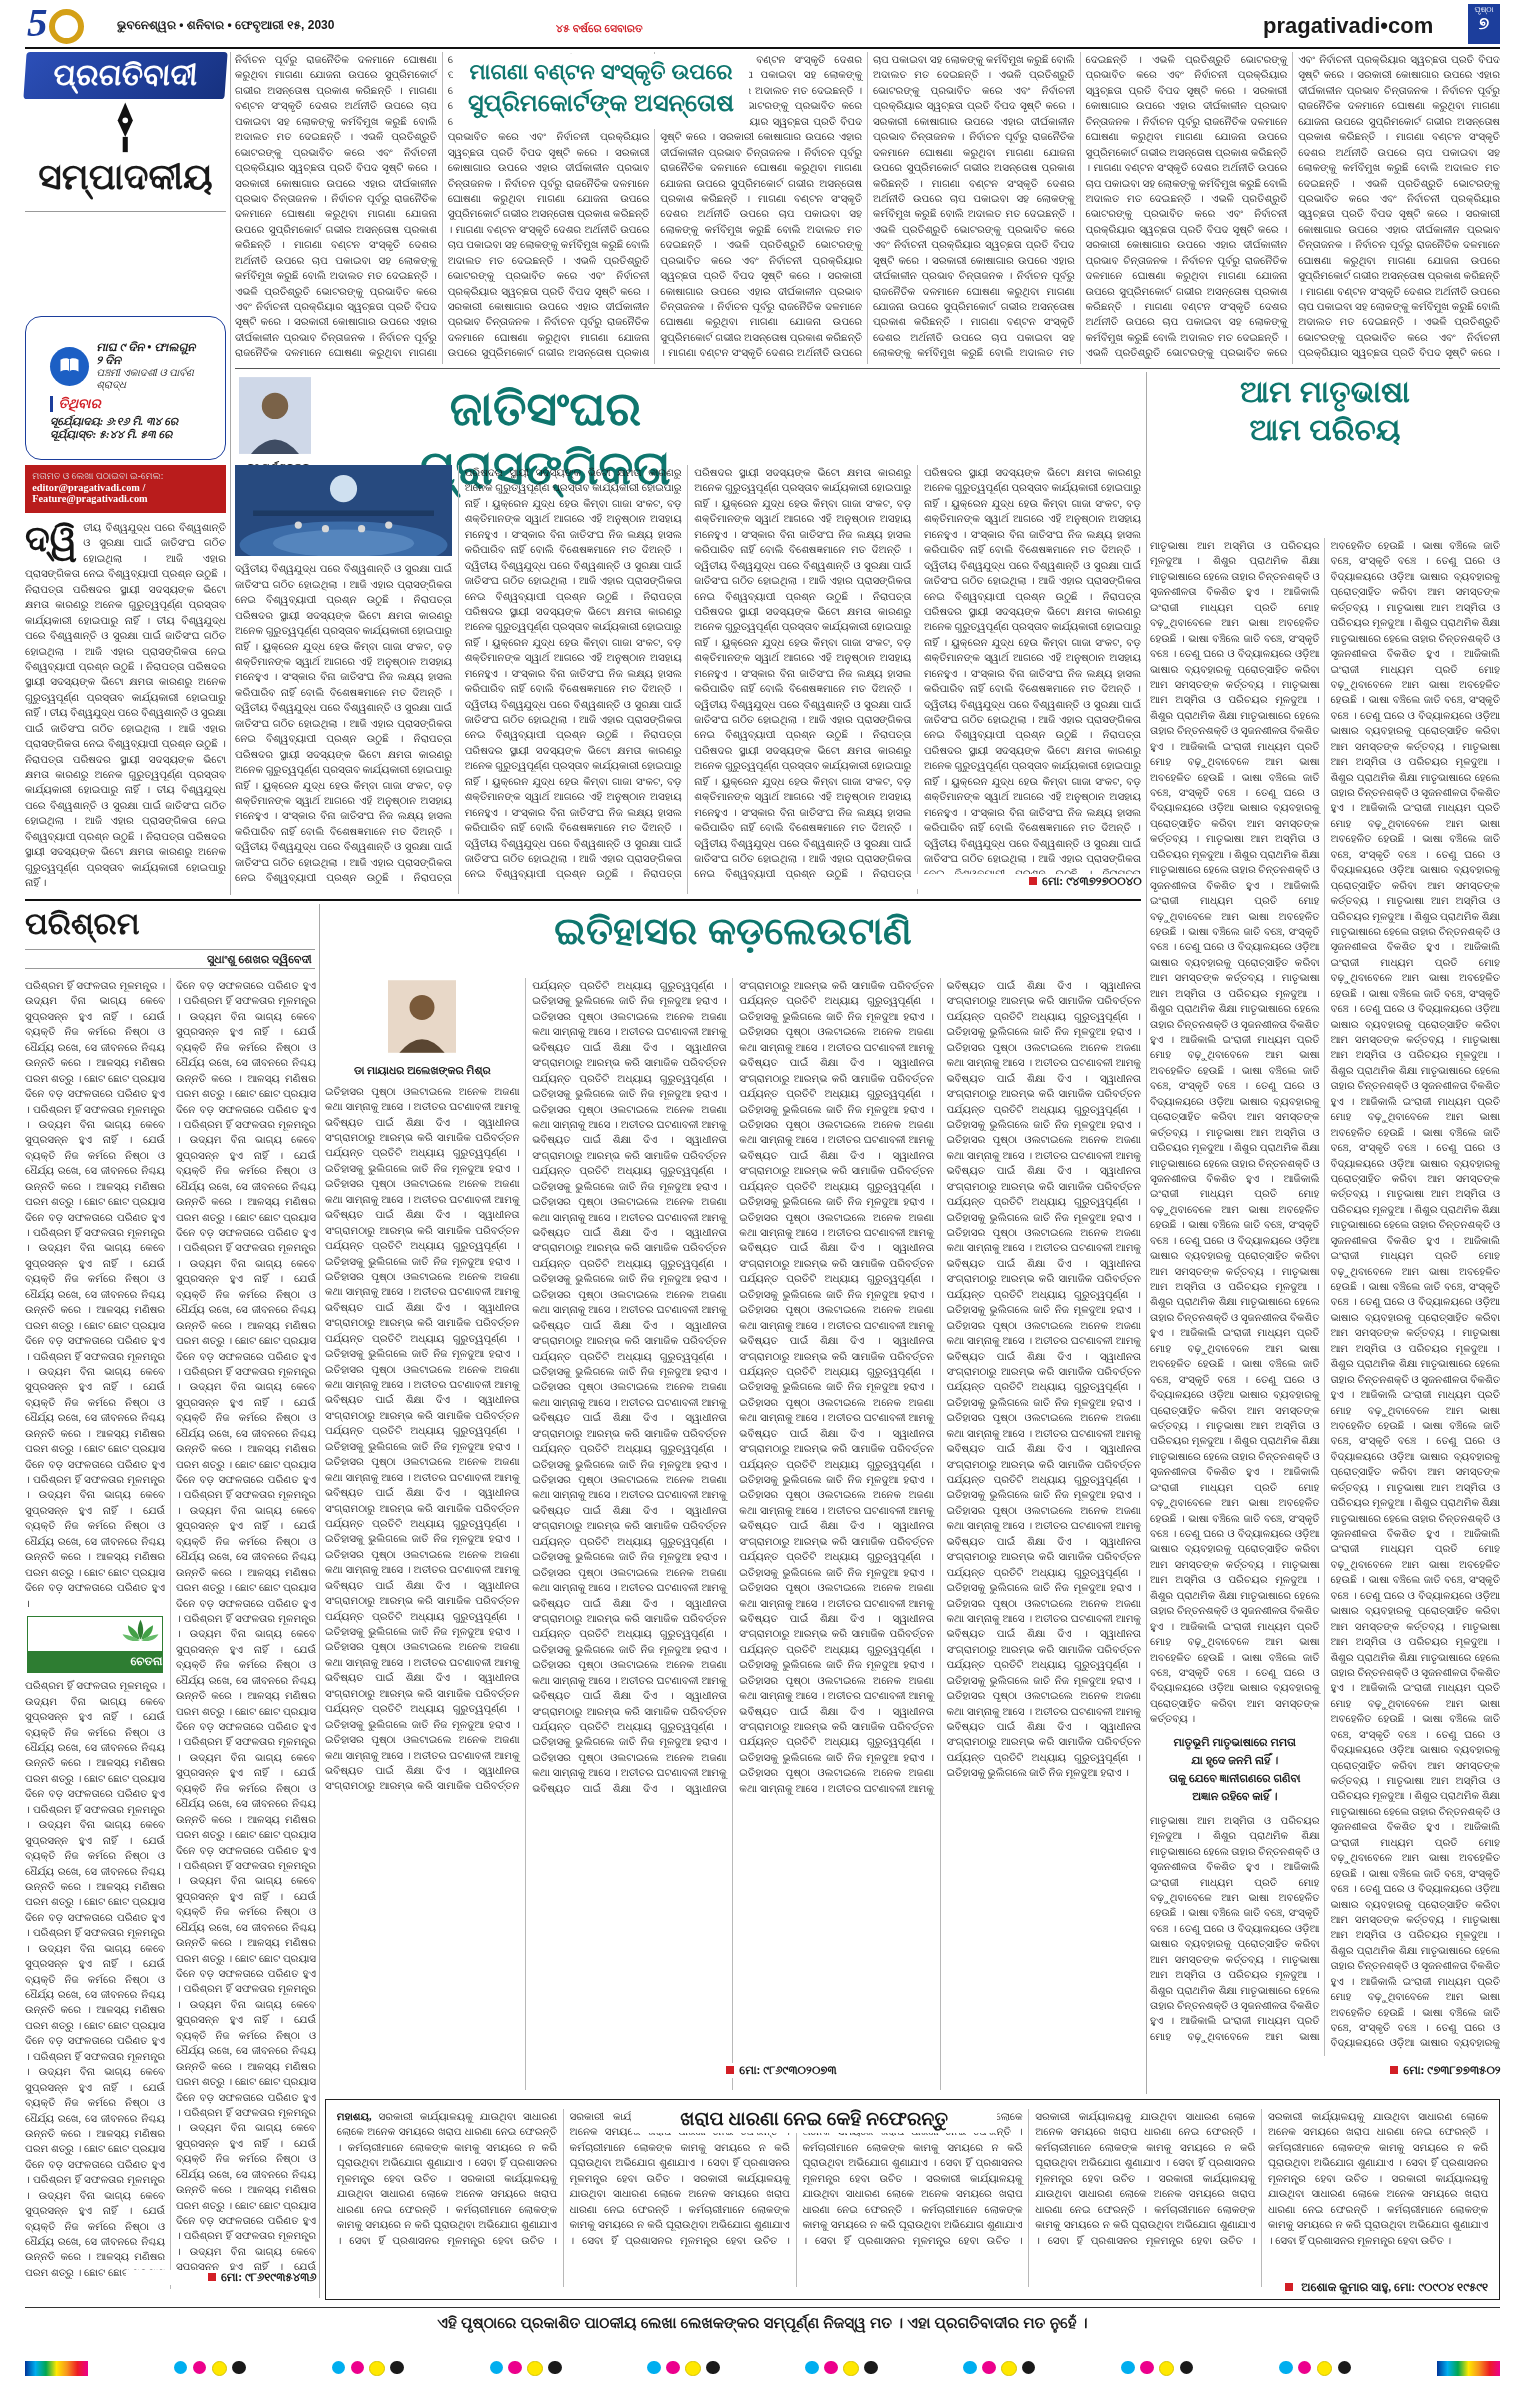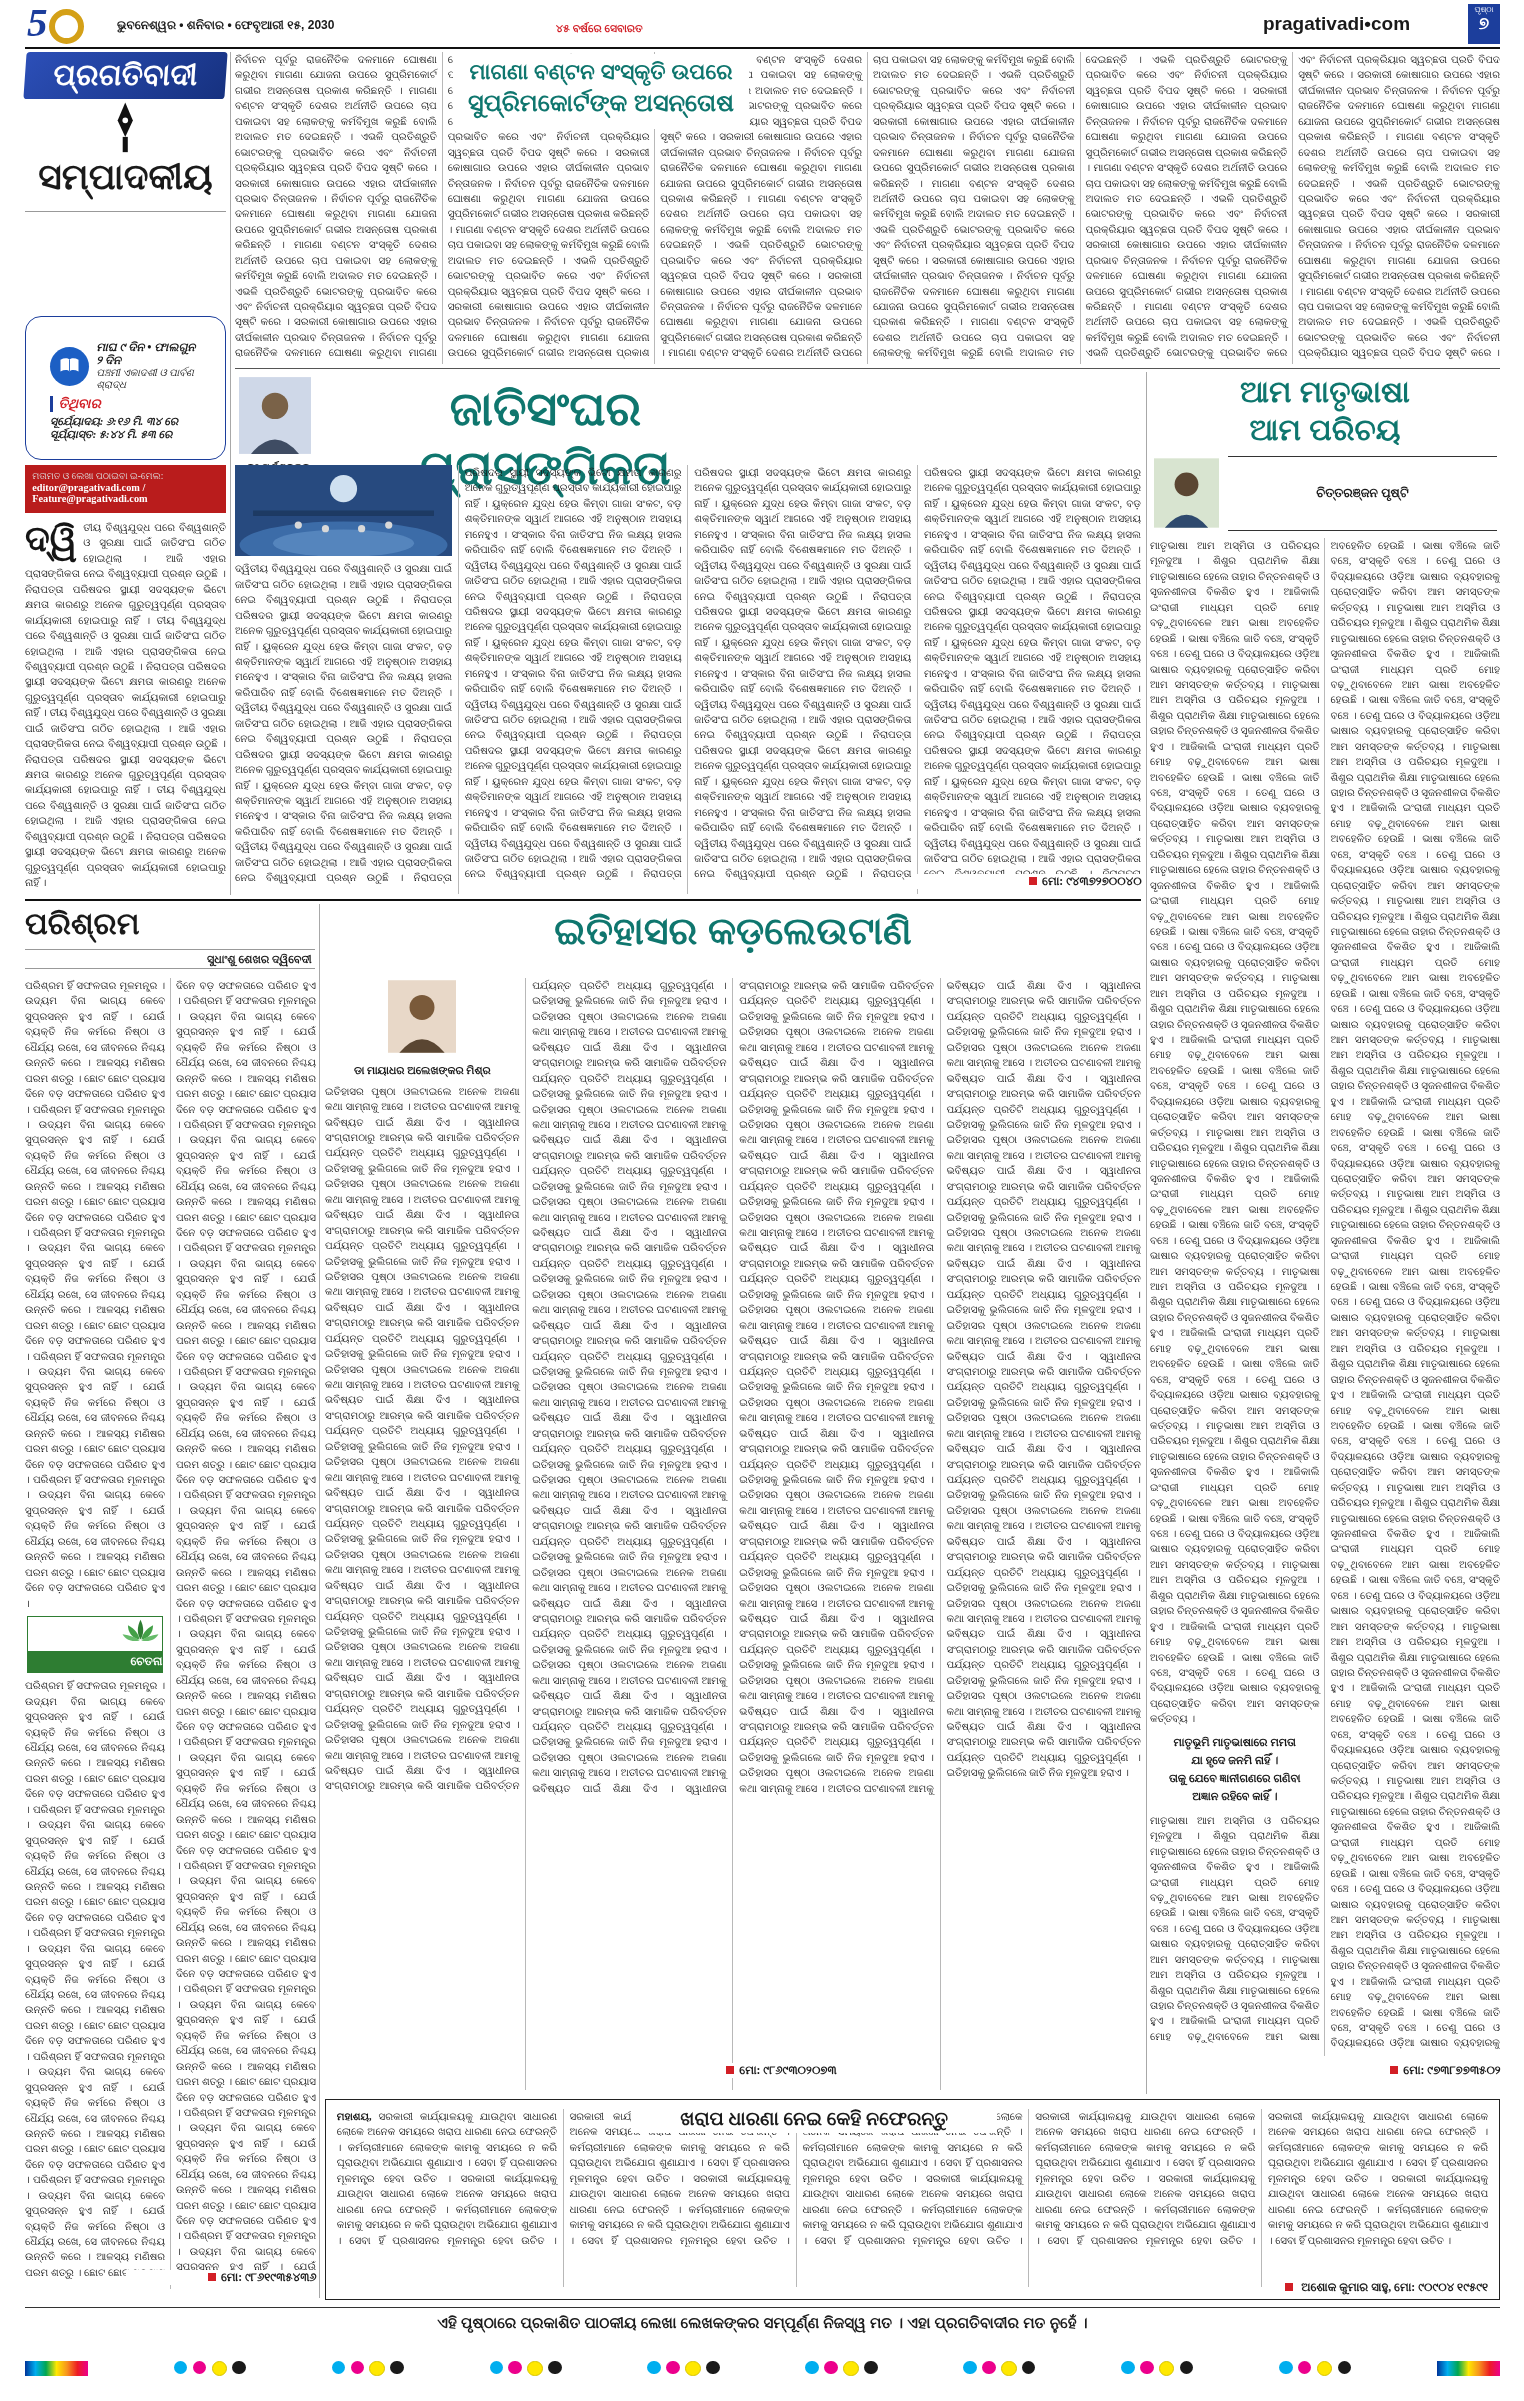--- a/index.html
+++ b/index.html
@@ -67,21 +67,21 @@
 <body>
 
 <div class="page">
 
   <div class="abs jub" style="left:27px;top:1.8px;">
     <span class="five">5</span>
     <span class="zero"></span>
   </div>
   <div class="abs sans" style="left:117px;top:18px;font-size:12px;font-weight:bold;">ଭୁବନେଶ୍ୱର • ଶନିବାର • ଫେବୃଆରୀ ୧୫, 2030</div>
   <div class="abs sans" style="left:556px;top:21.5px;font-size:10.8px;font-weight:bold;color:#d21f26;">୪୫ ବର୍ଷରେ ସେବାରତ</div>
-  <div class="abs sans" style="left:1263px;top:12.6px;font-size:19px;font-weight:bold;">pragativadi•com</div>
+  <div class="abs sans" style="left:1263px;top:12.6px;font-size:22px;font-weight:bold;">pragativadi•com</div>
   <div class="abs pagebox sans" style="left:1468px;top:3.6px;width:32px;height:38px;">
     <div style="font-size:8px;">ପୃଷ୍ଠା</div>
     <div style="font-size:17px;font-weight:bold;">୭</div>
   </div>
   <div class="abs rule-h" style="left:25px;top:47px;width:1475px;height:1.8px;background:#111;"></div>
 
   <div class="abs masthead sans" style="left:25px;top:52px;width:201px;height:47px;">
     <span>ପ୍ରଗତିବାଦୀ</span>
   </div>
 
@@ -211,28 +211,20 @@
     </div>
   </div>
 
   <div class="abs rule-v" style="left:1146px;top:372px;width:0.9px;height:1722px;"></div>
 
   <div class="abs headline sans" style="left:1150px;top:373px;width:350px;text-align:center;font-size:30px;line-height:1.25;">
     <div>ଆମ ମାତୃଭାଷା</div>
     <div>ଆମ ପରିଚୟ</div>
   </div>
 
-  <div class="abs" style="left:1154px;top:456px;width:343px;height:75px;display:flex;gap:9px;">
-    <svg width="65" height="74" viewBox="0 0 60 64" style="flex:0 0 65px;">
-      <rect width="60" height="64" fill="#d8e4d0"></rect>
-      <circle cx="30" cy="24" r="11" fill="#5a4632"></circle>
-      <path d="M10 64 Q30 40 50 64 Z" fill="#2f4a6e"></path>
-    </svg>
-    <div class="namebar" style="flex:1;">ଚିତ୍ତରଞ୍ଜନ ପୃଷ୍ଟି</div>
-  </div>
 
   <div class="abs bodytext cols2" style="left:1150px;top:538px;width:350px;height:1518px;">
     <span>ମାତୃଭାଷା ଆମ ଅସ୍ମିତା ଓ ପରିଚୟର ମୂଳଦୁଆ । ଶିଶୁର ପ୍ରାଥମିକ ଶିକ୍ଷା ମାତୃଭାଷାରେ ହେଲେ ତାହାର ଚିନ୍ତନଶକ୍ତି ଓ ସୃଜନଶୀଳତା ବିକଶିତ ହୁଏ । ଆଜିକାଲି ଇଂରାଜୀ ମାଧ୍ୟମ ପ୍ରତି ମୋହ ବଢ଼ୁଥିବାବେଳେ ଆମ ଭାଷା ଅବହେଳିତ ହେଉଛି । ଭାଷା ବଞ୍ଚିଲେ ଜାତି ବଞ୍ଚେ, ସଂସ୍କୃତି ବଞ୍ଚେ । ତେଣୁ ଘରେ ଓ ବିଦ୍ୟାଳୟରେ ଓଡ଼ିଆ ଭାଷାର ବ୍ୟବହାରକୁ ପ୍ରୋତ୍ସାହିତ କରିବା ଆମ ସମସ୍ତଙ୍କ କର୍ତ୍ତବ୍ୟ । ମାତୃଭାଷା ଆମ ଅସ୍ମିତା ଓ ପରିଚୟର ମୂଳଦୁଆ । ଶିଶୁର ପ୍ରାଥମିକ ଶିକ୍ଷା ମାତୃଭାଷାରେ ହେଲେ ତାହାର ଚିନ୍ତନଶକ୍ତି ଓ ସୃଜନଶୀଳତା ବିକଶିତ ହୁଏ । ଆଜିକାଲି ଇଂରାଜୀ ମାଧ୍ୟମ ପ୍ରତି ମୋହ ବଢ଼ୁଥିବାବେଳେ ଆମ ଭାଷା ଅବହେଳିତ ହେଉଛି । ଭାଷା ବଞ୍ଚିଲେ ଜାତି ବଞ୍ଚେ, ସଂସ୍କୃତି ବଞ୍ଚେ । ତେଣୁ ଘରେ ଓ ବିଦ୍ୟାଳୟରେ ଓଡ଼ିଆ ଭାଷାର ବ୍ୟବହାରକୁ ପ୍ରୋତ୍ସାହିତ କରିବା ଆମ ସମସ୍ତଙ୍କ କର୍ତ୍ତବ୍ୟ । ମାତୃଭାଷା ଆମ ଅସ୍ମିତା ଓ ପରିଚୟର ମୂଳଦୁଆ । ଶିଶୁର ପ୍ରାଥମିକ ଶିକ୍ଷା ମାତୃଭାଷାରେ ହେଲେ ତାହାର ଚିନ୍ତନଶକ୍ତି ଓ ସୃଜନଶୀଳତା ବିକଶିତ ହୁଏ । ଆଜିକାଲି ଇଂରାଜୀ ମାଧ୍ୟମ ପ୍ରତି ମୋହ ବଢ଼ୁଥିବାବେଳେ ଆମ ଭାଷା ଅବହେଳିତ ହେଉଛି । ଭାଷା ବଞ୍ଚିଲେ ଜାତି ବଞ୍ଚେ, ସଂସ୍କୃତି ବଞ୍ଚେ । ତେଣୁ ଘରେ ଓ ବିଦ୍ୟାଳୟରେ ଓଡ଼ିଆ ଭାଷାର ବ୍ୟବହାରକୁ ପ୍ରୋତ୍ସାହିତ କରିବା ଆମ ସମସ୍ତଙ୍କ କର୍ତ୍ତବ୍ୟ । ମାତୃଭାଷା ଆମ ଅସ୍ମିତା ଓ ପରିଚୟର ମୂଳଦୁଆ । ଶିଶୁର ପ୍ରାଥମିକ ଶିକ୍ଷା ମାତୃଭାଷାରେ ହେଲେ ତାହାର ଚିନ୍ତନଶକ୍ତି ଓ ସୃଜନଶୀଳତା ବିକଶିତ ହୁଏ । ଆଜିକାଲି ଇଂରାଜୀ ମାଧ୍ୟମ ପ୍ରତି ମୋହ ବଢ଼ୁଥିବାବେଳେ ଆମ ଭାଷା ଅବହେଳିତ ହେଉଛି । ଭାଷା ବଞ୍ଚିଲେ ଜାତି ବଞ୍ଚେ, ସଂସ୍କୃତି ବଞ୍ଚେ । ତେଣୁ ଘରେ ଓ ବିଦ୍ୟାଳୟରେ ଓଡ଼ିଆ ଭାଷାର ବ୍ୟବହାରକୁ ପ୍ରୋତ୍ସାହିତ କରିବା ଆମ ସମସ୍ତଙ୍କ କର୍ତ୍ତବ୍ୟ । ମାତୃଭାଷା ଆମ ଅସ୍ମିତା ଓ ପରିଚୟର ମୂଳଦୁଆ । ଶିଶୁର ପ୍ରାଥମିକ ଶିକ୍ଷା ମାତୃଭାଷାରେ ହେଲେ ତାହାର ଚିନ୍ତନଶକ୍ତି ଓ ସୃଜନଶୀଳତା ବିକଶିତ ହୁଏ । ଆଜିକାଲି ଇଂରାଜୀ ମାଧ୍ୟମ ପ୍ରତି ମୋହ ବଢ଼ୁଥିବାବେଳେ ଆମ ଭାଷା ଅବହେଳିତ ହେଉଛି । ଭାଷା ବଞ୍ଚିଲେ ଜାତି ବଞ୍ଚେ, ସଂସ୍କୃତି ବଞ୍ଚେ । ତେଣୁ ଘରେ ଓ ବିଦ୍ୟାଳୟରେ ଓଡ଼ିଆ ଭାଷାର ବ୍ୟବହାରକୁ ପ୍ରୋତ୍ସାହିତ କରିବା ଆମ ସମସ୍ତଙ୍କ କର୍ତ୍ତବ୍ୟ । ମାତୃଭାଷା ଆମ ଅସ୍ମିତା ଓ ପରିଚୟର ମୂଳଦୁଆ । ଶିଶୁର ପ୍ରାଥମିକ ଶିକ୍ଷା ମାତୃଭାଷାରେ ହେଲେ ତାହାର ଚିନ୍ତନଶକ୍ତି ଓ ସୃଜନଶୀଳତା ବିକଶିତ ହୁଏ । ଆଜିକାଲି ଇଂରାଜୀ ମାଧ୍ୟମ ପ୍ରତି ମୋହ ବଢ଼ୁଥିବାବେଳେ ଆମ ଭାଷା ଅବହେଳିତ ହେଉଛି । ଭାଷା ବଞ୍ଚିଲେ ଜାତି ବଞ୍ଚେ, ସଂସ୍କୃତି ବଞ୍ଚେ । ତେଣୁ ଘରେ ଓ ବିଦ୍ୟାଳୟରେ ଓଡ଼ିଆ ଭାଷାର ବ୍ୟବହାରକୁ ପ୍ରୋତ୍ସାହିତ କରିବା ଆମ ସମସ୍ତଙ୍କ କର୍ତ୍ତବ୍ୟ । ମାତୃଭାଷା ଆମ ଅସ୍ମିତା ଓ ପରିଚୟର ମୂଳଦୁଆ । ଶିଶୁର ପ୍ରାଥମିକ ଶିକ୍ଷା ମାତୃଭାଷାରେ ହେଲେ ତାହାର ଚିନ୍ତନଶକ୍ତି ଓ ସୃଜନଶୀଳତା ବିକଶିତ ହୁଏ । ଆଜିକାଲି ଇଂରାଜୀ ମାଧ୍ୟମ ପ୍ରତି ମୋହ ବଢ଼ୁଥିବାବେଳେ ଆମ ଭାଷା ଅବହେଳିତ ହେଉଛି । ଭାଷା ବଞ୍ଚିଲେ ଜାତି ବଞ୍ଚେ, ସଂସ୍କୃତି ବଞ୍ଚେ । ତେଣୁ ଘରେ ଓ ବିଦ୍ୟାଳୟରେ ଓଡ଼ିଆ ଭାଷାର ବ୍ୟବହାରକୁ ପ୍ରୋତ୍ସାହିତ କରିବା ଆମ ସମସ୍ତଙ୍କ କର୍ତ୍ତବ୍ୟ । ମାତୃଭାଷା ଆମ ଅସ୍ମିତା ଓ ପରିଚୟର ମୂଳଦୁଆ । ଶିଶୁର ପ୍ରାଥମିକ ଶିକ୍ଷା ମାତୃଭାଷାରେ ହେଲେ ତାହାର ଚିନ୍ତନଶକ୍ତି ଓ ସୃଜନଶୀଳତା ବିକଶିତ ହୁଏ । ଆଜିକାଲି ଇଂରାଜୀ ମାଧ୍ୟମ ପ୍ରତି ମୋହ ବଢ଼ୁଥିବାବେଳେ ଆମ ଭାଷା ଅବହେଳିତ ହେଉଛି । ଭାଷା ବଞ୍ଚିଲେ ଜାତି ବଞ୍ଚେ, ସଂସ୍କୃତି ବଞ୍ଚେ । ତେଣୁ ଘରେ ଓ ବିଦ୍ୟାଳୟରେ ଓଡ଼ିଆ ଭାଷାର ବ୍ୟବହାରକୁ ପ୍ରୋତ୍ସାହିତ କରିବା ଆମ ସମସ୍ତଙ୍କ କର୍ତ୍ତବ୍ୟ ।</span>
     <div class="verse">
       <div>ମାତୃଭୂମି ମାତୃଭାଷାରେ ମମତା</div>
       <div>ଯା ହୃଦେ ଜନମି ନାହିଁ ।</div>
       <div>ତାକୁ ଯେବେ ଜ୍ଞାନୀଗଣରେ ଗଣିବା</div>
       <div>ଅଜ୍ଞାନ ରହିବେ କାହିଁ ।</div>
     </div>
     <span>ମାତୃଭାଷା ଆମ ଅସ୍ମିତା ଓ ପରିଚୟର ମୂଳଦୁଆ । ଶିଶୁର ପ୍ରାଥମିକ ଶିକ୍ଷା ମାତୃଭାଷାରେ ହେଲେ ତାହାର ଚିନ୍ତନଶକ୍ତି ଓ ସୃଜନଶୀଳତା ବିକଶିତ ହୁଏ । ଆଜିକାଲି ଇଂରାଜୀ ମାଧ୍ୟମ ପ୍ରତି ମୋହ ବଢ଼ୁଥିବାବେଳେ ଆମ ଭାଷା ଅବହେଳିତ ହେଉଛି । ଭାଷା ବଞ୍ଚିଲେ ଜାତି ବଞ୍ଚେ, ସଂସ୍କୃତି ବଞ୍ଚେ । ତେଣୁ ଘରେ ଓ ବିଦ୍ୟାଳୟରେ ଓଡ଼ିଆ ଭାଷାର ବ୍ୟବହାରକୁ ପ୍ରୋତ୍ସାହିତ କରିବା ଆମ ସମସ୍ତଙ୍କ କର୍ତ୍ତବ୍ୟ । ମାତୃଭାଷା ଆମ ଅସ୍ମିତା ଓ ପରିଚୟର ମୂଳଦୁଆ । ଶିଶୁର ପ୍ରାଥମିକ ଶିକ୍ଷା ମାତୃଭାଷାରେ ହେଲେ ତାହାର ଚିନ୍ତନଶକ୍ତି ଓ ସୃଜନଶୀଳତା ବିକଶିତ ହୁଏ । ଆଜିକାଲି ଇଂରାଜୀ ମାଧ୍ୟମ ପ୍ରତି ମୋହ ବଢ଼ୁଥିବାବେଳେ ଆମ ଭାଷା ଅବହେଳିତ ହେଉଛି । ଭାଷା ବଞ୍ଚିଲେ ଜାତି ବଞ୍ଚେ, ସଂସ୍କୃତି ବଞ୍ଚେ । ତେଣୁ ଘରେ ଓ ବିଦ୍ୟାଳୟରେ ଓଡ଼ିଆ ଭାଷାର ବ୍ୟବହାରକୁ ପ୍ରୋତ୍ସାହିତ କରିବା ଆମ ସମସ୍ତଙ୍କ କର୍ତ୍ତବ୍ୟ । ମାତୃଭାଷା ଆମ ଅସ୍ମିତା ଓ ପରିଚୟର ମୂଳଦୁଆ । ଶିଶୁର ପ୍ରାଥମିକ ଶିକ୍ଷା ମାତୃଭାଷାରେ ହେଲେ ତାହାର ଚିନ୍ତନଶକ୍ତି ଓ ସୃଜନଶୀଳତା ବିକଶିତ ହୁଏ । ଆଜିକାଲି ଇଂରାଜୀ ମାଧ୍ୟମ ପ୍ରତି ମୋହ ବଢ଼ୁଥିବାବେଳେ ଆମ ଭାଷା ଅବହେଳିତ ହେଉଛି । ଭାଷା ବଞ୍ଚିଲେ ଜାତି ବଞ୍ଚେ, ସଂସ୍କୃତି ବଞ୍ଚେ । ତେଣୁ ଘରେ ଓ ବିଦ୍ୟାଳୟରେ ଓଡ଼ିଆ ଭାଷାର ବ୍ୟବହାରକୁ ପ୍ରୋତ୍ସାହିତ କରିବା ଆମ ସମସ୍ତଙ୍କ କର୍ତ୍ତବ୍ୟ । ମାତୃଭାଷା ଆମ ଅସ୍ମିତା ଓ ପରିଚୟର ମୂଳଦୁଆ । ଶିଶୁର ପ୍ରାଥମିକ ଶିକ୍ଷା ମାତୃଭାଷାରେ ହେଲେ ତାହାର ଚିନ୍ତନଶକ୍ତି ଓ ସୃଜନଶୀଳତା ବିକଶିତ ହୁଏ । ଆଜିକାଲି ଇଂରାଜୀ ମାଧ୍ୟମ ପ୍ରତି ମୋହ ବଢ଼ୁଥିବାବେଳେ ଆମ ଭାଷା ଅବହେଳିତ ହେଉଛି । ଭାଷା ବଞ୍ଚିଲେ ଜାତି ବଞ୍ଚେ, ସଂସ୍କୃତି ବଞ୍ଚେ । ତେଣୁ ଘରେ ଓ ବିଦ୍ୟାଳୟରେ ଓଡ଼ିଆ ଭାଷାର ବ୍ୟବହାରକୁ ପ୍ରୋତ୍ସାହିତ କରିବା ଆମ ସମସ୍ତଙ୍କ କର୍ତ୍ତବ୍ୟ । ମାତୃଭାଷା ଆମ ଅସ୍ମିତା ଓ ପରିଚୟର ମୂଳଦୁଆ । ଶିଶୁର ପ୍ରାଥମିକ ଶିକ୍ଷା ମାତୃଭାଷାରେ ହେଲେ ତାହାର ଚିନ୍ତନଶକ୍ତି ଓ ସୃଜନଶୀଳତା ବିକଶିତ ହୁଏ । ଆଜିକାଲି ଇଂରାଜୀ ମାଧ୍ୟମ ପ୍ରତି ମୋହ ବଢ଼ୁଥିବାବେଳେ ଆମ ଭାଷା ଅବହେଳିତ ହେଉଛି । ଭାଷା ବଞ୍ଚିଲେ ଜାତି ବଞ୍ଚେ, ସଂସ୍କୃତି ବଞ୍ଚେ । ତେଣୁ ଘରେ ଓ ବିଦ୍ୟାଳୟରେ ଓଡ଼ିଆ ଭାଷାର ବ୍ୟବହାରକୁ ପ୍ରୋତ୍ସାହିତ କରିବା ଆମ ସମସ୍ତଙ୍କ କର୍ତ୍ତବ୍ୟ । ମାତୃଭାଷା ଆମ ଅସ୍ମିତା ଓ ପରିଚୟର ମୂଳଦୁଆ । ଶିଶୁର ପ୍ରାଥମିକ ଶିକ୍ଷା ମାତୃଭାଷାରେ ହେଲେ ତାହାର ଚିନ୍ତନଶକ୍ତି ଓ ସୃଜନଶୀଳତା ବିକଶିତ ହୁଏ । ଆଜିକାଲି ଇଂରାଜୀ ମାଧ୍ୟମ ପ୍ରତି ମୋହ ବଢ଼ୁଥିବାବେଳେ ଆମ ଭାଷା ଅବହେଳିତ ହେଉଛି । ଭାଷା ବଞ୍ଚିଲେ ଜାତି ବଞ୍ଚେ, ସଂସ୍କୃତି ବଞ୍ଚେ । ତେଣୁ ଘରେ ଓ ବିଦ୍ୟାଳୟରେ ଓଡ଼ିଆ ଭାଷାର ବ୍ୟବହାରକୁ ପ୍ରୋତ୍ସାହିତ କରିବା ଆମ ସମସ୍ତଙ୍କ କର୍ତ୍ତବ୍ୟ । ମାତୃଭାଷା ଆମ ଅସ୍ମିତା ଓ ପରିଚୟର ମୂଳଦୁଆ । ଶିଶୁର ପ୍ରାଥମିକ ଶିକ୍ଷା ମାତୃଭାଷାରେ ହେଲେ ତାହାର ଚିନ୍ତନଶକ୍ତି ଓ ସୃଜନଶୀଳତା ବିକଶିତ ହୁଏ । ଆଜିକାଲି ଇଂରାଜୀ ମାଧ୍ୟମ ପ୍ରତି ମୋହ ବଢ଼ୁଥିବାବେଳେ ଆମ ଭାଷା ଅବହେଳିତ ହେଉଛି । ଭାଷା ବଞ୍ଚିଲେ ଜାତି ବଞ୍ଚେ, ସଂସ୍କୃତି ବଞ୍ଚେ । ତେଣୁ ଘରେ ଓ ବିଦ୍ୟାଳୟରେ ଓଡ଼ିଆ ଭାଷାର ବ୍ୟବହାରକୁ ପ୍ରୋତ୍ସାହିତ କରିବା ଆମ ସମସ୍ତଙ୍କ କର୍ତ୍ତବ୍ୟ । ମାତୃଭାଷା ଆମ ଅସ୍ମିତା ଓ ପରିଚୟର ମୂଳଦୁଆ । ଶିଶୁର ପ୍ରାଥମିକ ଶିକ୍ଷା ମାତୃଭାଷାରେ ହେଲେ ତାହାର ଚିନ୍ତନଶକ୍ତି ଓ ସୃଜନଶୀଳତା ବିକଶିତ ହୁଏ । ଆଜିକାଲି ଇଂରାଜୀ ମାଧ୍ୟମ ପ୍ରତି ମୋହ ବଢ଼ୁଥିବାବେଳେ ଆମ ଭାଷା ଅବହେଳିତ ହେଉଛି । ଭାଷା ବଞ୍ଚିଲେ ଜାତି ବଞ୍ଚେ, ସଂସ୍କୃତି ବଞ୍ଚେ । ତେଣୁ ଘରେ ଓ ବିଦ୍ୟାଳୟରେ ଓଡ଼ିଆ ଭାଷାର ବ୍ୟବହାରକୁ ପ୍ରୋତ୍ସାହିତ କରିବା ଆମ ସମସ୍ତଙ୍କ କର୍ତ୍ତବ୍ୟ । ମାତୃଭାଷା ଆମ ଅସ୍ମିତା ଓ ପରିଚୟର ମୂଳଦୁଆ । ଶିଶୁର ପ୍ରାଥମିକ ଶିକ୍ଷା ମାତୃଭାଷାରେ ହେଲେ ତାହାର ଚିନ୍ତନଶକ୍ତି ଓ ସୃଜନଶୀଳତା ବିକଶିତ ହୁଏ । ଆଜିକାଲି ଇଂରାଜୀ ମାଧ୍ୟମ ପ୍ରତି ମୋହ ବଢ଼ୁଥିବାବେଳେ ଆମ ଭାଷା ଅବହେଳିତ ହେଉଛି । ଭାଷା ବଞ୍ଚିଲେ ଜାତି ବଞ୍ଚେ, ସଂସ୍କୃତି ବଞ୍ଚେ । ତେଣୁ ଘରେ ଓ ବିଦ୍ୟାଳୟରେ ଓଡ଼ିଆ ଭାଷାର ବ୍ୟବହାରକୁ ପ୍ରୋତ୍ସାହିତ କରିବା ଆମ ସମସ୍ତଙ୍କ କର୍ତ୍ତବ୍ୟ । ମାତୃଭାଷା ଆମ ଅସ୍ମିତା ଓ ପରିଚୟର ମୂଳଦୁଆ । ଶିଶୁର ପ୍ରାଥମିକ ଶିକ୍ଷା ମାତୃଭାଷାରେ ହେଲେ ତାହାର ଚିନ୍ତନଶକ୍ତି ଓ ସୃଜନଶୀଳତା ବିକଶିତ ହୁଏ । ଆଜିକାଲି ଇଂରାଜୀ ମାଧ୍ୟମ ପ୍ରତି ମୋହ ବଢ଼ୁଥିବାବେଳେ ଆମ ଭାଷା ଅବହେଳିତ ହେଉଛି । ଭାଷା ବଞ୍ଚିଲେ ଜାତି ବଞ୍ଚେ, ସଂସ୍କୃତି ବଞ୍ଚେ । ତେଣୁ ଘରେ ଓ ବିଦ୍ୟାଳୟରେ ଓଡ଼ିଆ ଭାଷାର ବ୍ୟବହାରକୁ ପ୍ରୋତ୍ସାହିତ କରିବା ଆମ ସମସ୍ତଙ୍କ କର୍ତ୍ତବ୍ୟ । ମାତୃଭାଷା ଆମ ଅସ୍ମିତା ଓ ପରିଚୟର ମୂଳଦୁଆ । ଶିଶୁର ପ୍ରାଥମିକ ଶିକ୍ଷା ମାତୃଭାଷାରେ ହେଲେ ତାହାର ଚିନ୍ତନଶକ୍ତି ଓ ସୃଜନଶୀଳତା ବିକଶିତ ହୁଏ । ଆଜିକାଲି ଇଂରାଜୀ ମାଧ୍ୟମ ପ୍ରତି ମୋହ ବଢ଼ୁଥିବାବେଳେ ଆମ ଭାଷା ଅବହେଳିତ ହେଉଛି । ଭାଷା ବଞ୍ଚିଲେ ଜାତି ବଞ୍ଚେ, ସଂସ୍କୃତି ବଞ୍ଚେ । ତେଣୁ ଘରେ ଓ ବିଦ୍ୟାଳୟରେ ଓଡ଼ିଆ ଭାଷାର ବ୍ୟବହାରକୁ ପ୍ରୋତ୍ସାହିତ କରିବା ଆମ ସମସ୍ତଙ୍କ କର୍ତ୍ତବ୍ୟ । ମାତୃଭାଷା ଆମ ଅସ୍ମିତା ଓ ପରିଚୟର ମୂଳଦୁଆ । ଶିଶୁର ପ୍ରାଥମିକ ଶିକ୍ଷା ମାତୃଭାଷାରେ ହେଲେ ତାହାର ଚିନ୍ତନଶକ୍ତି ଓ ସୃଜନଶୀଳତା ବିକଶିତ ହୁଏ । ଆଜିକାଲି ଇଂରାଜୀ ମାଧ୍ୟମ ପ୍ରତି ମୋହ ବଢ଼ୁଥିବାବେଳେ ଆମ ଭାଷା ଅବହେଳିତ ହେଉଛି । ଭାଷା ବଞ୍ଚିଲେ ଜାତି ବଞ୍ଚେ, ସଂସ୍କୃତି ବଞ୍ଚେ । ତେଣୁ ଘରେ ଓ ବିଦ୍ୟାଳୟରେ ଓଡ଼ିଆ ଭାଷାର ବ୍ୟବହାରକୁ ପ୍ରୋତ୍ସାହିତ କରିବା ଆମ ସମସ୍ତଙ୍କ କର୍ତ୍ତବ୍ୟ । ମାତୃଭାଷା ଆମ ଅସ୍ମିତା ଓ ପରିଚୟର ମୂଳଦୁଆ । ଶିଶୁର ପ୍ରାଥମିକ ଶିକ୍ଷା ମାତୃଭାଷାରେ ହେଲେ ତାହାର ଚିନ୍ତନଶକ୍ତି ଓ ସୃଜନଶୀଳତା ବିକଶିତ ହୁଏ । ଆଜିକାଲି ଇଂରାଜୀ ମାଧ୍ୟମ ପ୍ରତି ମୋହ ବଢ଼ୁଥିବାବେଳେ ଆମ ଭାଷା ଅବହେଳିତ ହେଉଛି । ଭାଷା ବଞ୍ଚିଲେ ଜାତି ବଞ୍ଚେ, ସଂସ୍କୃତି ବଞ୍ଚେ । ତେଣୁ ଘରେ ଓ ବିଦ୍ୟାଳୟରେ ଓଡ଼ିଆ ଭାଷାର ବ୍ୟବହାରକୁ ପ୍ରୋତ୍ସାହିତ କରିବା ଆମ ସମସ୍ତଙ୍କ କର୍ତ୍ତବ୍ୟ । ମାତୃଭାଷା ଆମ ଅସ୍ମିତା ଓ ପରିଚୟର ମୂଳଦୁଆ । ଶିଶୁର ପ୍ରାଥମିକ ଶିକ୍ଷା ମାତୃଭାଷାରେ ହେଲେ ତାହାର ଚିନ୍ତନଶକ୍ତି ଓ ସୃଜନଶୀଳତା ବିକଶିତ ହୁଏ । ଆଜିକାଲି ଇଂରାଜୀ ମାଧ୍ୟମ ପ୍ରତି ମୋହ ବଢ଼ୁଥିବାବେଳେ ଆମ ଭାଷା ଅବହେଳିତ ହେଉଛି । ଭାଷା ବଞ୍ଚିଲେ ଜାତି ବଞ୍ଚେ, ସଂସ୍କୃତି ବଞ୍ଚେ । ତେଣୁ ଘରେ ଓ ବିଦ୍ୟାଳୟରେ ଓଡ଼ିଆ ଭାଷାର ବ୍ୟବହାରକୁ ପ୍ରୋତ୍ସାହିତ କରିବା ଆମ ସମସ୍ତଙ୍କ କର୍ତ୍ତବ୍ୟ ।</span>

